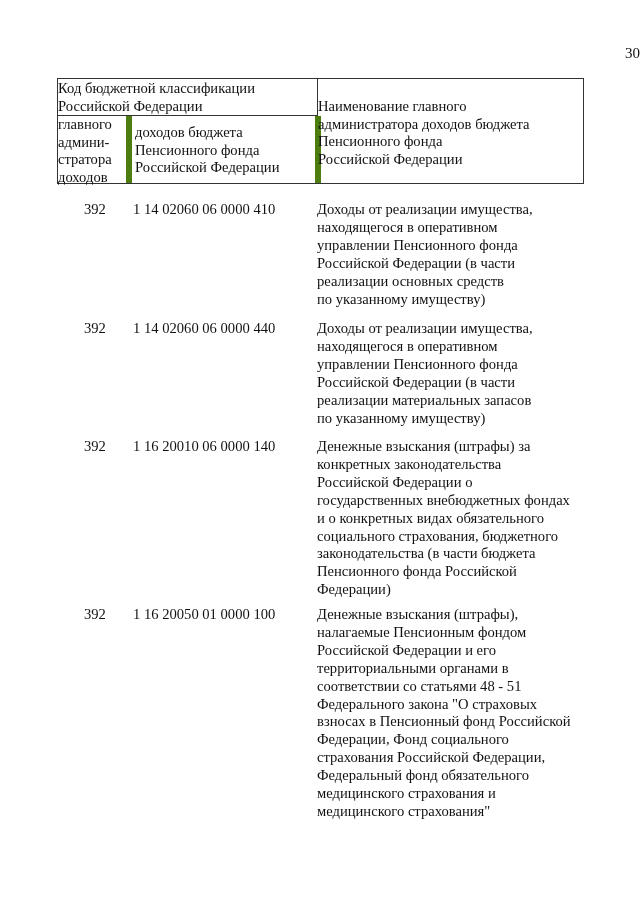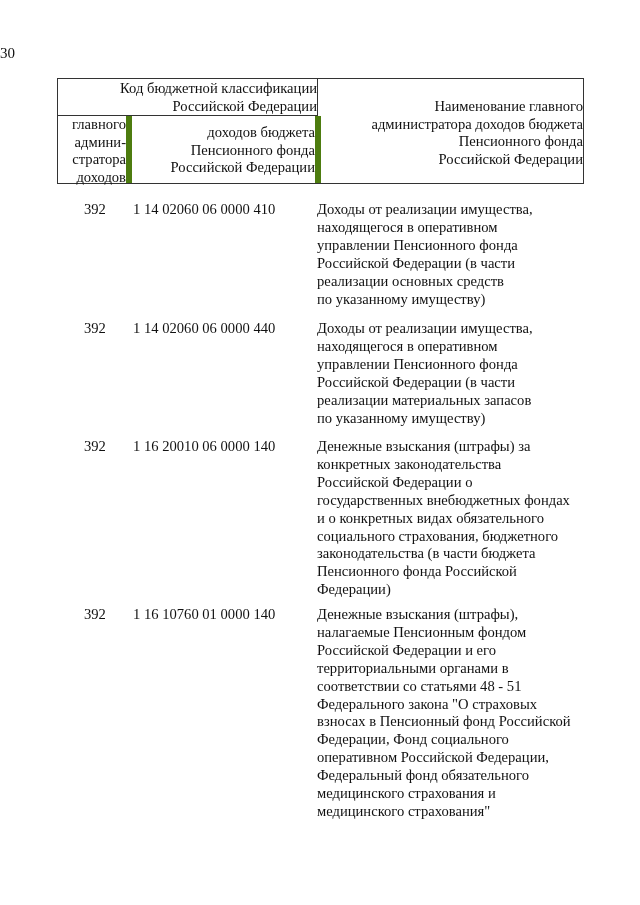--- a/index.html
+++ b/index.html
@@ -1,28 +1,28 @@
 <!DOCTYPE html>
 <html><head>
 <meta charset="utf-8">
 <style>
   html, body { margin: 0; padding: 0; background: #ffffff; }
   body {
     width: 640px; height: 905px; position: relative; overflow: hidden;
     font-family: "Liberation Serif", serif; color: #111; font-size: 14.6px;
   }
   .page-number {
-    position: absolute; top: 45px; left: 0; width: 640px; text-align: left;
+    position: absolute; top: 45px; left: 0; width: 640px; text-align: right;
     font-size: 15px;
   }
   .hdr {
     position: absolute; left: 57px; top: 78px; width: 527px; height: 106px;
     border: 1px solid #333; box-sizing: border-box;
   }
-  .hdr .cell { position: absolute; box-sizing: border-box; text-align: right; line-height: 17.5px; }
+  .hdr .cell { position: absolute; box-sizing: border-box; text-align: left; line-height: 17.5px; }
   .c-top { left: 0; top: 0; width: 260px; height: 37px; border-right: 1px solid #333; border-bottom: 1px solid #333; padding-top: 1px; }
   .c-admin { left: 0; top: 37px; width: 74px; height: 67px; border-right: 6px solid #4d7c0f; padding-top: 0px; }
   .c-income { left: 77px; top: 37px; width: 186px; height: 67px; border-right: 6px solid #4d7c0f; padding-top: 8px; }
   .c-name { left: 260px; top: 0; width: 265px; height: 104px; padding-top: 19px; }
   .rows { position: absolute; left: 0; top: 0; }
   .row { position: absolute; left: 0; width: 640px; }
   .row .code-admin { position: absolute; left: 84px; top: 0; text-align: right; }
   .row .code-income { position: absolute; left: 133px; top: 0; }
   .row .desc { position: absolute; left: 317px; top: 0; width: 280px; line-height: 17.9px; }
   .desc span { display: block; white-space: nowrap; }
@@ -91,29 +91,29 @@
         <span>государственных внебюджетных фондах</span>
         <span>и о конкретных видах обязательного</span>
         <span>социального страхования, бюджетного</span>
         <span>законодательства (в части бюджета</span>
         <span>Пенсионного фонда Российской</span>
         <span>Федерации)</span>
       </div>
     </div>
     <div class="row" style="top: 606px;">
       <div class="code-admin">392</div>
-      <div class="code-income">1 16 10760 01 0000 140</div>
+      <div class="code-income">1 16 20050 01 0000 100</div>
       <div class="desc">
         <span>Денежные взыскания (штрафы),</span>
         <span>налагаемые Пенсионным фондом</span>
         <span>Российской Федерации и его</span>
         <span>территориальными органами в</span>
         <span>соответствии со статьями 48 - 51</span>
         <span>Федерального закона "О страховых</span>
         <span>взносах в Пенсионный фонд Российской</span>
         <span>Федерации, Фонд социального</span>
-        <span>оперативном Российской Федерации,</span>
+        <span>страхования Российской Федерации,</span>
         <span>Федеральный фонд обязательного</span>
         <span>медицинского страхования и</span>
         <span>медицинского страхования"</span>
       </div>
     </div>
   </div>
 
 </body></html>

